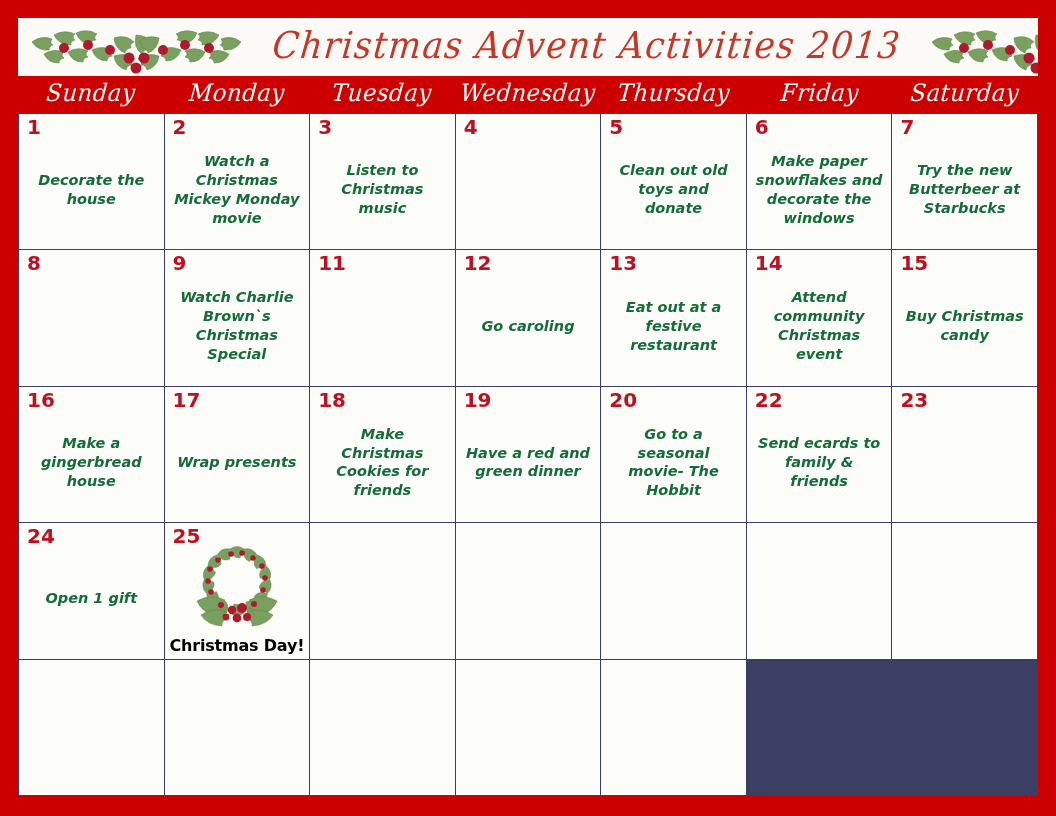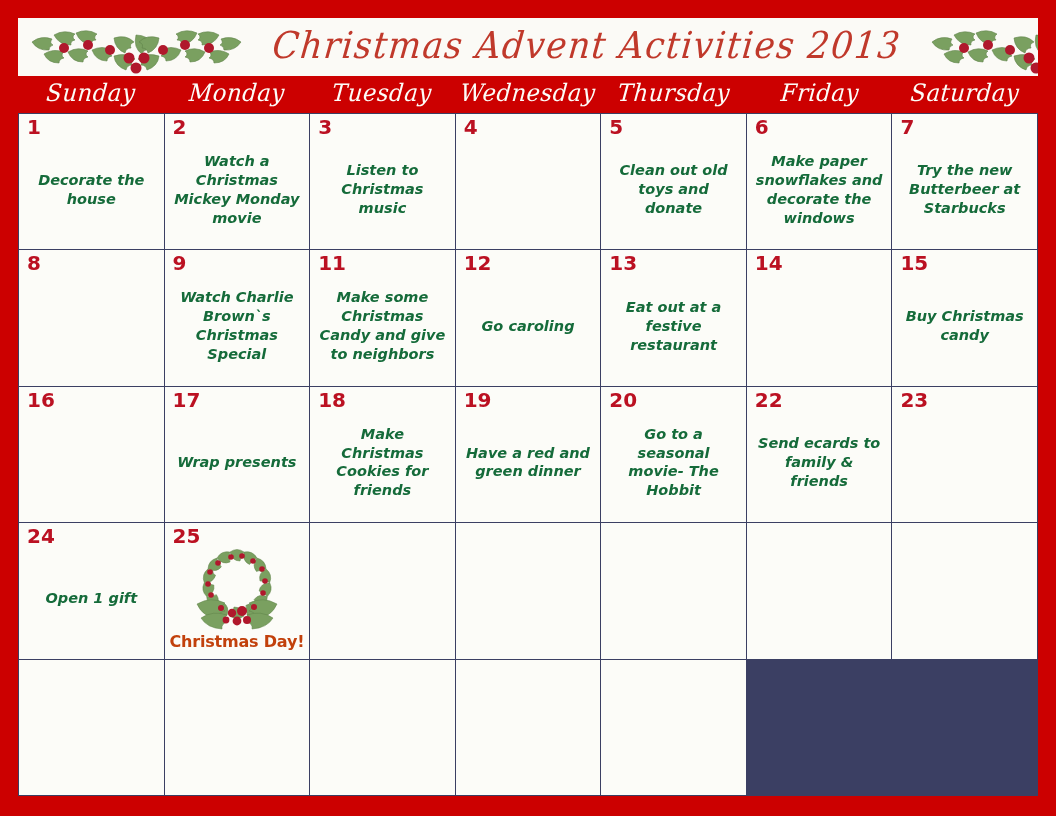--- a/index.html
+++ b/index.html
@@ -121,33 +121,33 @@
     font-size: 14.5px;
     line-height: 1.30;
     text-align: center;
     width: 100%;
     padding: 0 2px;
     word-wrap: break-word;
   }
 
   
   .day-cell.special {
-    justify-content: center;
+    justify-content: space-between;
     padding: 18px 4px 4px 4px;
   }
 
   .wreath-wrap {
     width: 104px;
     height: 86px;
     margin: 0 auto;
     display: block;
   }
 
   .special-label {
-    color: #c2410c;
+    color: #000000;
     font-family: "DejaVu Sans", sans-serif;
     font-weight: bold;
     font-size: 16px;
     text-align: center;
     margin-top: 2px;
     letter-spacing: -0.2px;
     width: 100%;
   }
 
   .empty-cell { }
@@ -272,39 +272,40 @@
       </div>
       <div class="day-cell">
         <div class="day-number">8</div>
       </div>
       <div class="day-cell">
         <div class="day-number">9</div>
         <div class="day-activity">Watch Charlie Brown`s Christmas Special</div>
       </div>
       <div class="day-cell">
         <div class="day-number">11</div>
-        <div class="day-activity">Make some Christmas Candy and give to neighbors</div>
       </div>
       <div class="day-cell">
         <div class="day-number">12</div>
         <div class="day-activity">Go caroling</div>
       </div>
       <div class="day-cell">
         <div class="day-number">13</div>
         <div class="day-activity">Eat out at a festive restaurant</div>
       </div>
       <div class="day-cell">
         <div class="day-number">14</div>
+        <div class="day-activity">Attend community Christmas event</div>
       </div>
       <div class="day-cell">
         <div class="day-number">15</div>
         <div class="day-activity">Buy Christmas candy</div>
       </div>
       <div class="day-cell">
         <div class="day-number">16</div>
+        <div class="day-activity">Make a gingerbread house</div>
       </div>
       <div class="day-cell">
         <div class="day-number">17</div>
         <div class="day-activity">Wrap presents</div>
       </div>
       <div class="day-cell">
         <div class="day-number">18</div>
         <div class="day-activity">Make Christmas Cookies for friends</div>
       </div>
       <div class="day-cell">

